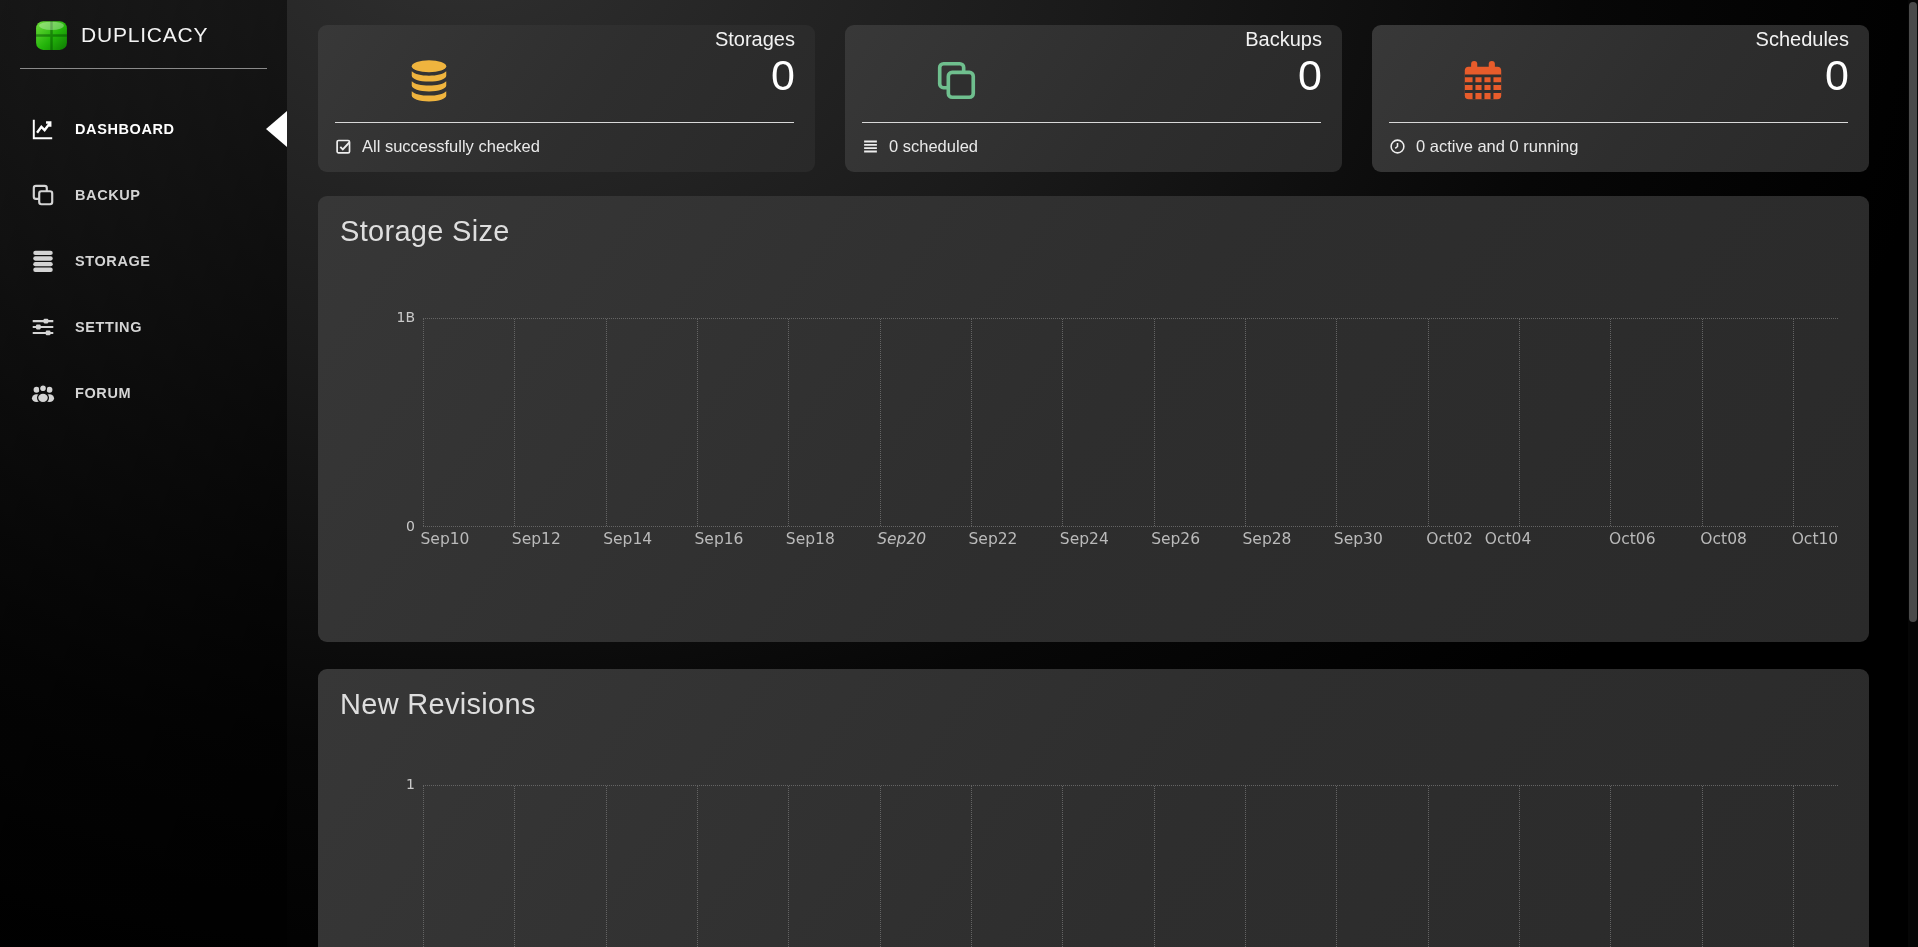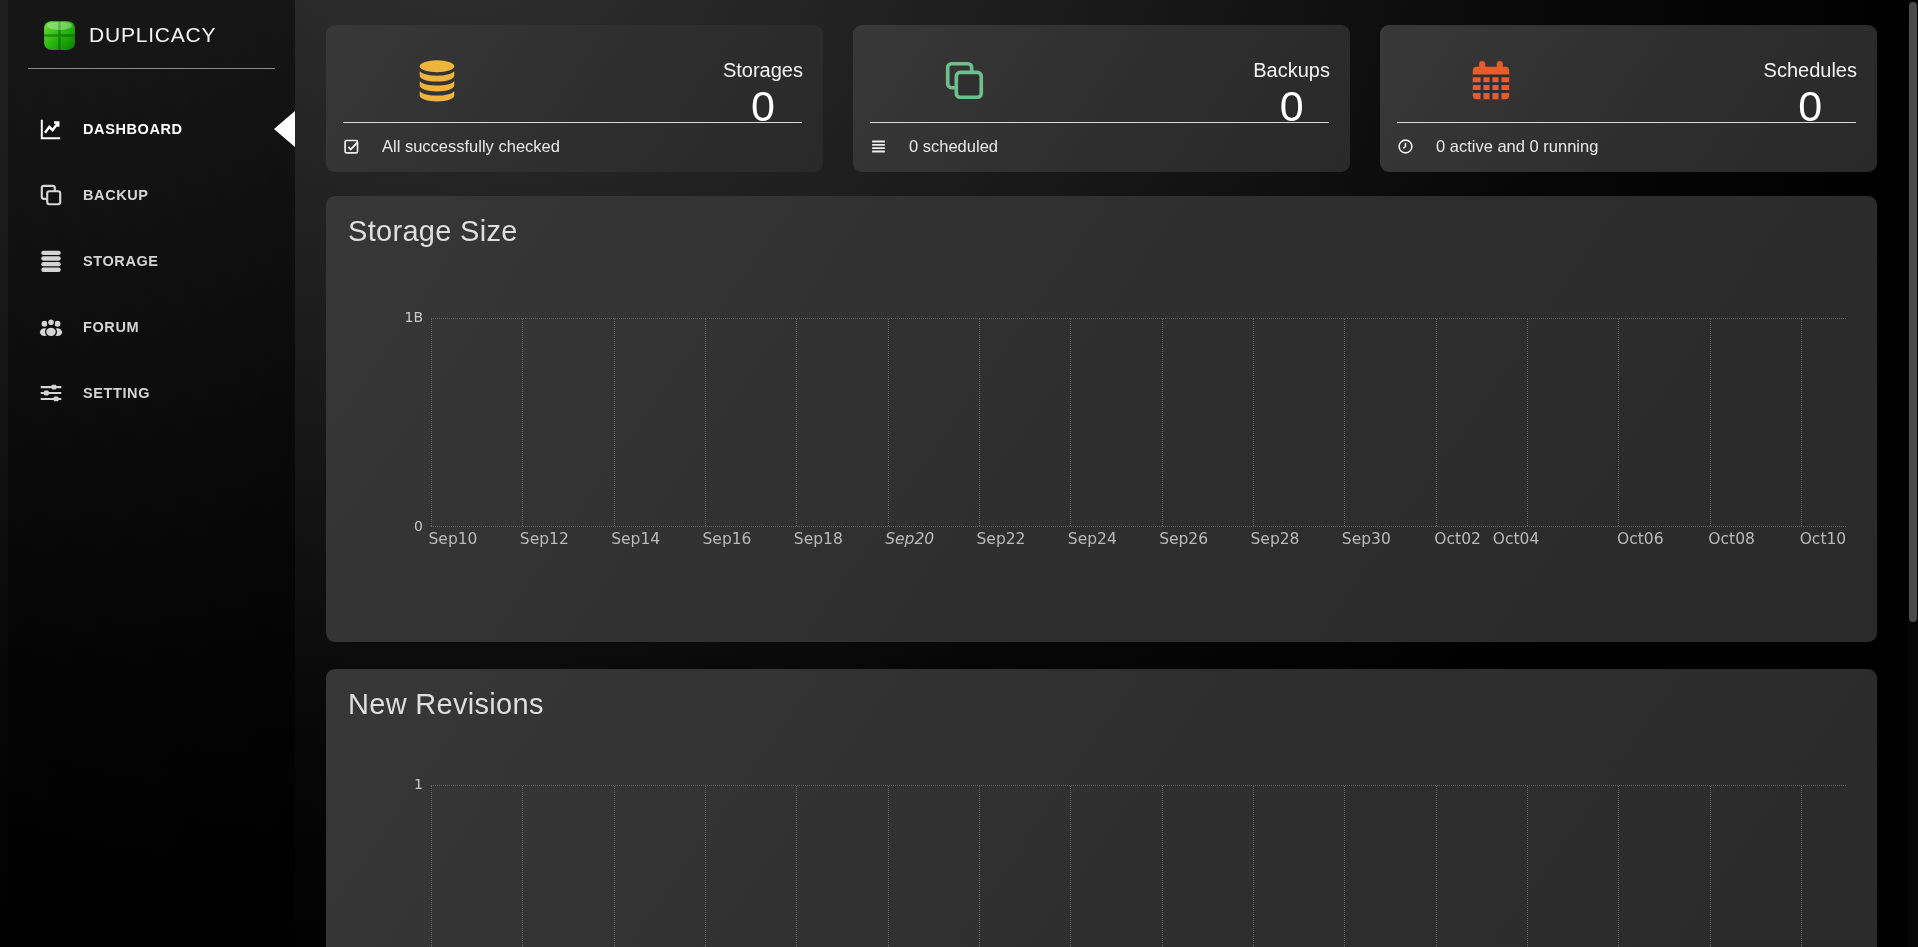--- a/index.html
+++ b/index.html
@@ -14,21 +14,20 @@
   html,body{margin:0;padding:0;}
   body{
     width:1918px;height:947px;overflow:hidden;
     font-family:"Liberation Sans", sans-serif;
     background:#000;
     -webkit-font-smoothing:antialiased;
   }
   .app{
     position:relative;width:1918px;height:947px;overflow:hidden;display:flex;
     background:radial-gradient(1500px 1100px at 24% -8%, #303030 0%, #1a1a1a 42%, #070707 75%, #000 100%);
-    padding-left:8px;
   }
   
   .sidebar{
     width:287px;height:100%;flex:0 0 287px;position:relative;
     background:linear-gradient(110deg, rgba(0,0,0,0.30) 0%, rgba(0,0,0,0.55) 60%, rgba(0,0,0,0.75) 100%);
   }
   .logo-row{display:flex;align-items:center;gap:11px;padding:16px 0 0 33px;}
   .logo-text{color:#f4f4f4;font-size:21px;letter-spacing:0.8px;font-weight:400;}
   .sidebar-divider{height:1px;background:#8a8a8a;margin:15px 20px 0 20px;}
   .nav{margin-top:27px;}
@@ -49,27 +48,27 @@
   
   .main{flex:1;padding:25px 49px 0 31px;position:relative;}
   .cards-row{display:flex;gap:30px;margin-bottom:24px;}
   .stat-card{
     position:relative;width:497px;height:147px;border-radius:9px;
     background:linear-gradient(125deg,#383838 0%,#2e2e2e 55%,#292929 100%);
   }
   .card-icon{position:absolute;left:88px;top:33px;width:46px;height:46px;display:flex;}
   .card-icon svg{width:46px;height:46px;}
   .amber{color:var(--amber);} .green{color:var(--green);} .orange{color:var(--orange);}
-  .card-meta{position:absolute;right:20px;top:34px;text-align:center;}
+  .card-meta{position:absolute;right:20px;top:3px;text-align:right;}
   .card-title{font-size:20px;color:#f2f2f2;}
   .card-value{font-size:43px;color:#ffffff;line-height:46px;margin-top:1px;font-weight:400;}
   .card-divider{position:absolute;left:17px;right:21px;top:97px;height:1px;background:#d8d8d8;}
   .card-status{
     position:absolute;left:17px;top:106px;height:30px;
-    display:flex;align-items:center;gap:22px;color:#e9e9e9;font-size:16.5px;
+    display:flex;align-items:center;gap:10px;color:#e9e9e9;font-size:16.5px;
   }
   .status-icon{width:17px;height:17px;display:inline-flex;color:#eeeeee;}
   .status-icon svg{width:17px;height:17px;}
   
   .panel{
     position:relative;width:1551px;border-radius:9px;
     background:linear-gradient(125deg,#373737 0%,#2e2e2e 50%,#2a2a2a 100%);
   }
   .panel-title{
     position:absolute;top:19px;left:22px;margin:0;
@@ -150,41 +149,41 @@
               <rect x="3" y="2.5" width="18" height="4" rx="2"></rect>
               <rect x="3" y="7.7" width="18" height="4" rx="2"></rect>
               <rect x="3" y="12.9" width="18" height="4" rx="2"></rect>
               <rect x="3" y="18.1" width="18" height="4" rx="2"></rect>
             </svg>
           </span>
           <span class="nav-label">STORAGE</span>
         </li>
         <li>
           <span class="nav-icon">
+            <svg viewBox="0 0 24 24">
+              <path d="M2.5 6.5h19 M2.5 12h19 M2.5 17.5h19" stroke="currentColor" stroke-width="2" fill="none"></path>
+              <rect x="12.5" y="4.3" width="4.4" height="4.4" rx="1" fill="currentColor"></rect>
+              <rect x="5.5" y="9.8" width="4.4" height="4.4" rx="1" fill="currentColor"></rect>
+              <rect x="14.5" y="15.3" width="4.4" height="4.4" rx="1" fill="currentColor"></rect>
+            </svg>
+          </span>
+          <span class="nav-label">SETTING</span>
+        </li>
+        <li>
+          <span class="nav-icon">
             <svg viewBox="0 0 24 24" fill="currentColor">
               <circle cx="6" cy="9" r="2.7"></circle>
               <circle cx="18" cy="9" r="2.7"></circle>
               <ellipse cx="6" cy="16.8" rx="4.2" ry="3.6"></ellipse>
               <ellipse cx="18" cy="16.8" rx="4.2" ry="3.6"></ellipse>
               <circle cx="12" cy="7.6" r="3.2" style="stroke:#0f0f0f;" stroke-width="1.2"></circle>
               <ellipse cx="12" cy="16.4" rx="5" ry="4.4" style="stroke:#0f0f0f;" stroke-width="1.2"></ellipse>
             </svg>
           </span>
           <span class="nav-label">FORUM</span>
-        </li>
-        <li>
-          <span class="nav-icon">
-            <svg viewBox="0 0 24 24">
-              <path d="M2.5 6.5h19 M2.5 12h19 M2.5 17.5h19" stroke="currentColor" stroke-width="2" fill="none"></path>
-              <rect x="12.5" y="4.3" width="4.4" height="4.4" rx="1" fill="currentColor"></rect>
-              <rect x="5.5" y="9.8" width="4.4" height="4.4" rx="1" fill="currentColor"></rect>
-              <rect x="14.5" y="15.3" width="4.4" height="4.4" rx="1" fill="currentColor"></rect>
-            </svg>
-          </span>
-          <span class="nav-label">SETTING</span>
         </li>
       </ul>
     </nav>
   </aside>
 
   <main class="main">
 
     <div class="cards-row">
 
       <section class="stat-card">

